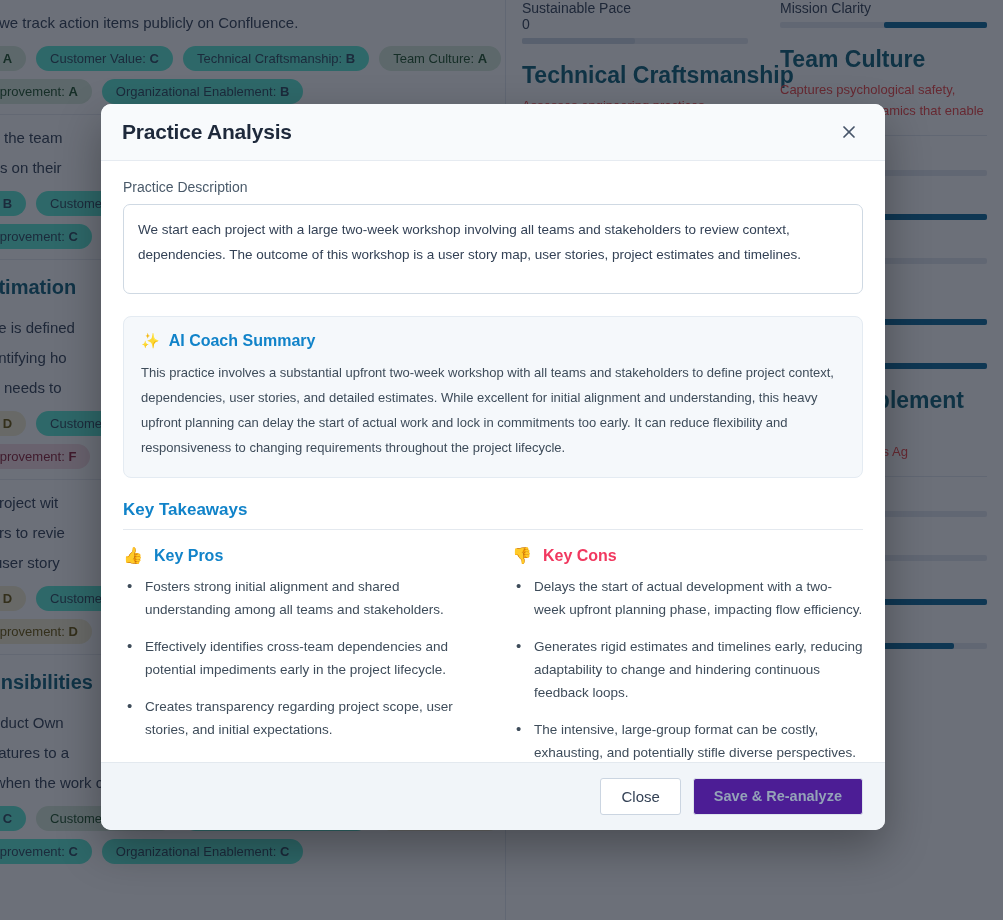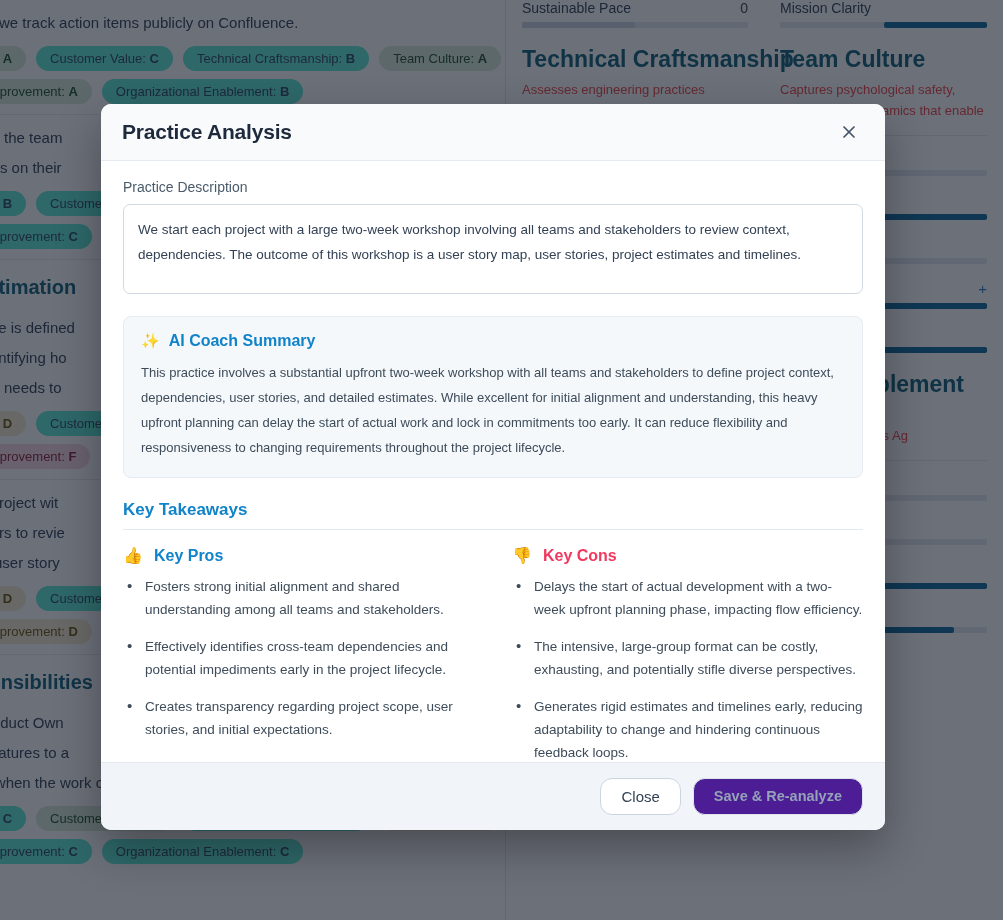--- a/index.html
+++ b/index.html
@@ -55,21 +55,21 @@
     font-size: 20px; font-weight: 700; color: #0f5f7a;
     margin: 16px 0 6px 0; white-space: nowrap;
   }
 
   
   .dim-grid { display: flex; }
   .dim-col { width: 258px; padding: 0 16px; }
   .metric { margin-bottom: 16px; }
   .metric-top {
     display: flex; justify-content: space-between; align-items: baseline;
-    font-size: 14px; color: #334155; margin-bottom: 6px;
+    font-size: 14px; color: #334155; margin-bottom: 6px; flex-direction: column;
   }
   .bar-track {
     height: 6px; border-radius: 2px; background: #e2e8f0; position: relative;
   }
   .bar-fill { position: absolute; top: 0; height: 6px; border-radius: 2px; }
   .bar-blue { background: #0d6a9c; }
   .bar-red  { background: #9b1c31; }
   .dim-title {
     font-size: 23px; font-weight: 700; color: #0d5f78; margin: 18px 0 6px 0;
     white-space: nowrap;
@@ -174,21 +174,21 @@
   .modal-footer {
     flex: 0 0 68px; height: 68px;
     background: #f1f5f9;
     border-top: 1px solid #e3e9ef;
     display: flex; align-items: center; justify-content: flex-end;
     gap: 12px; padding: 0 22px;
   }
   .btn {
     font-family: "Liberation Sans", sans-serif;
     font-size: 14.5px; font-weight: 700;
-    border-radius: 12px; cursor: pointer;
+    border-radius: 3px; cursor: pointer;
     padding: 10px 20px; line-height: 1;
   }
   .btn-close {
     background: #ffffff; color: #334155;
     border: 1px solid #cbd5e1;
     font-weight: 400; font-size: 15px;
   }
   .btn-save {
     background: #4c1d95; color: #94a3b8;
     border: 1px solid #dde4ec;
@@ -430,22 +430,22 @@
         </ul>
       </div>
 
       <div class="pc-col">
         <div class="pc-head cons-head">
           <span>👎</span>
           <span>Key Cons</span>
         </div>
         <ul class="pc-list">
           <li>Delays the start of actual development with a two-week upfront planning phase, impacting flow efficiency.</li>
+          <li>Generates rigid estimates and timelines early, reducing adaptability to change and hindering continuous feedback loops.</li>
           <li>The intensive, large-group format can be costly, exhausting, and potentially stifle diverse perspectives.</li>
-          <li>Generates rigid estimates and timelines early, reducing adaptability to change and hindering continuous feedback loops.</li>
         </ul>
       </div>
     </div>
   </div>
 
   <div class="modal-footer">
     <button class="btn btn-close">Close</button>
     <button class="btn btn-save" disabled="">Save &amp; Re-analyze</button>
   </div>
 </div>

